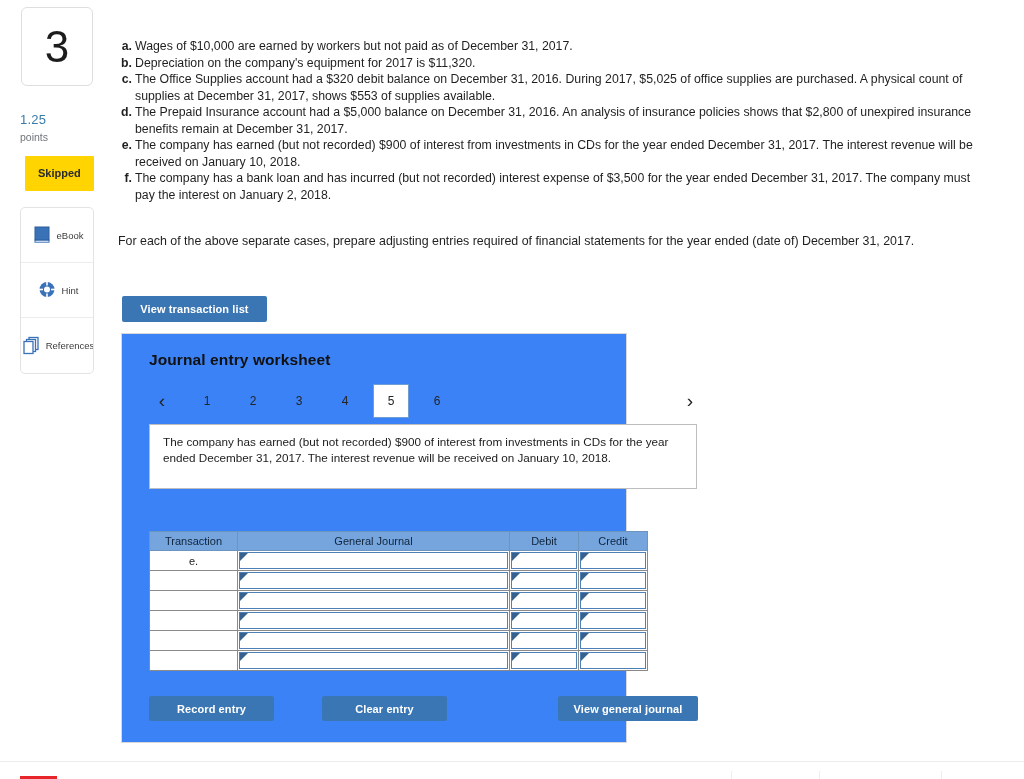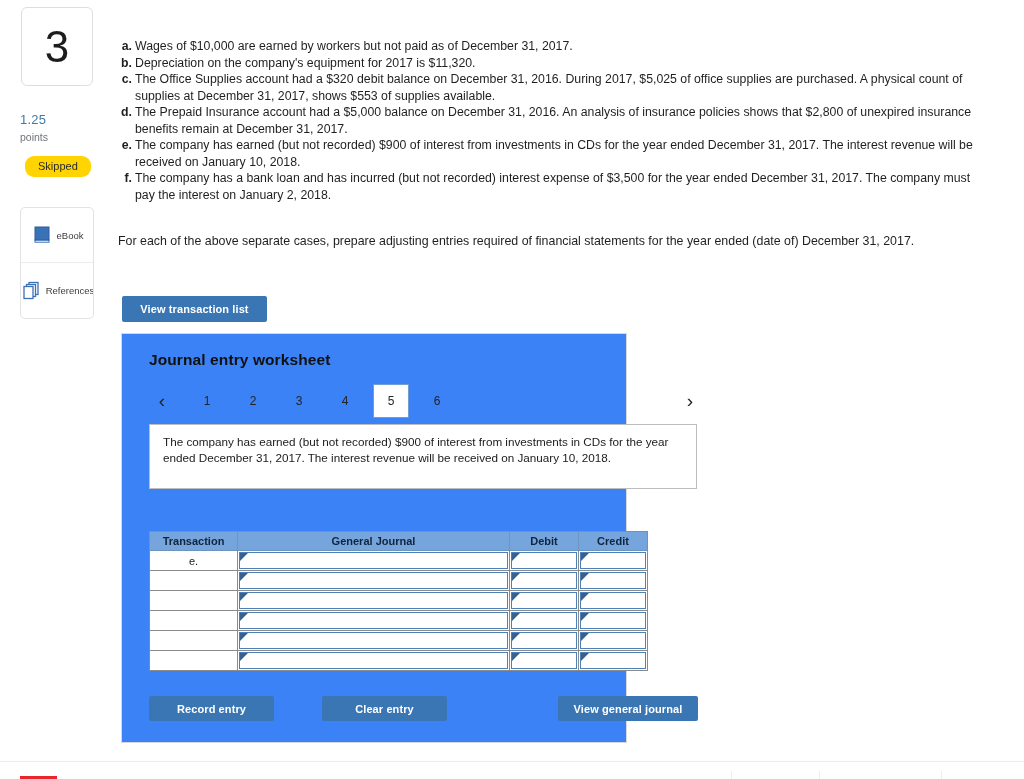--- a/index.html
+++ b/index.html
@@ -52,23 +52,23 @@
     left: 20px; top: 131px;
     font-size: 10.5px;
     color: #70757a;
   }
   .skipped-badge {
     position: absolute;
     left: 25px; top: 156px;
     background: #ffd400;
     color: #2b2b2b;
     font-size: 11px;
-    font-weight: 400;
-    padding: 5px 13px;
-    border-radius: 9px;
+    font-weight: 700;
+    padding: 12px 13px;
+    border-radius: 1px;
     line-height: 1;
   }
 
   .tool-stack {
     position: absolute;
     left: 20px; top: 207px;
     width: 74px;
     border: 1px solid #e3e3e3;
     border-radius: 5px;
     background: #fff;
@@ -222,21 +222,21 @@
     left: 27px; top: 197px;
     width: 498px;
     border-collapse: collapse;
     table-layout: fixed;
     background: #fff;
   }
   .jtable th {
     background: #76a5dd;
     color: #10243c;
     font-size: 11px;
-    font-weight: 700;
+    font-weight: 400;
     height: 19px;
     border: 1px solid #6b94bf;
     text-align: center;
     padding: 0;
   }
   .jtable td {
     border: 1px solid #8a8a8a;
     height: 20px;
     padding: 0;
     background: #ffffff;
@@ -324,20 +324,33 @@
         <span class="tool-icon">
           <svg width="22" height="21" viewBox="0 0 22 21">
             <rect x="4" y="2" width="14" height="13" fill="#3a72b8"></rect>
             <rect x="4" y="15" width="14" height="2.2" fill="#ffffff" stroke="#3a72b8" stroke-width="1"></rect>
             <rect x="4" y="2" width="14" height="13" fill="none" stroke="#2b5d9c" stroke-width="1"></rect>
           </svg>
         </span>
         <span class="tlabel">eBook</span>
       </div>
 
+      <div class="tool-item">
+        <span class="tool-icon">
+          <svg width="22" height="21" viewBox="0 0 22 21">
+            <circle cx="11" cy="9.5" r="7.5" fill="#3a72b8"></circle>
+            <circle cx="11" cy="9.5" r="3" fill="#ffffff"></circle>
+            <rect x="10.2" y="1.5" width="1.6" height="4" fill="#ffffff"></rect>
+            <rect x="10.2" y="13.5" width="1.6" height="4" fill="#ffffff"></rect>
+            <rect x="3" y="8.7" width="4" height="1.6" fill="#ffffff"></rect>
+            <rect x="15" y="8.7" width="4" height="1.6" fill="#ffffff"></rect>
+          </svg>
+        </span>
+        <span class="tlabel">Hint</span>
+      </div>
 
 
       <div class="tool-item">
         <span class="tool-icon">
           <svg width="22" height="21" viewBox="0 0 22 21">
             <rect x="9" y="2.5" width="9" height="12" fill="#ffffff" stroke="#3a72b8" stroke-width="1.3"></rect>
             <rect x="6.5" y="4.5" width="9" height="12" fill="#ffffff" stroke="#3a72b8" stroke-width="1.3"></rect>
             <rect x="4" y="6.5" width="9" height="12" fill="#ffffff" stroke="#3a72b8" stroke-width="1.3"></rect>
           </svg>
         </span>

